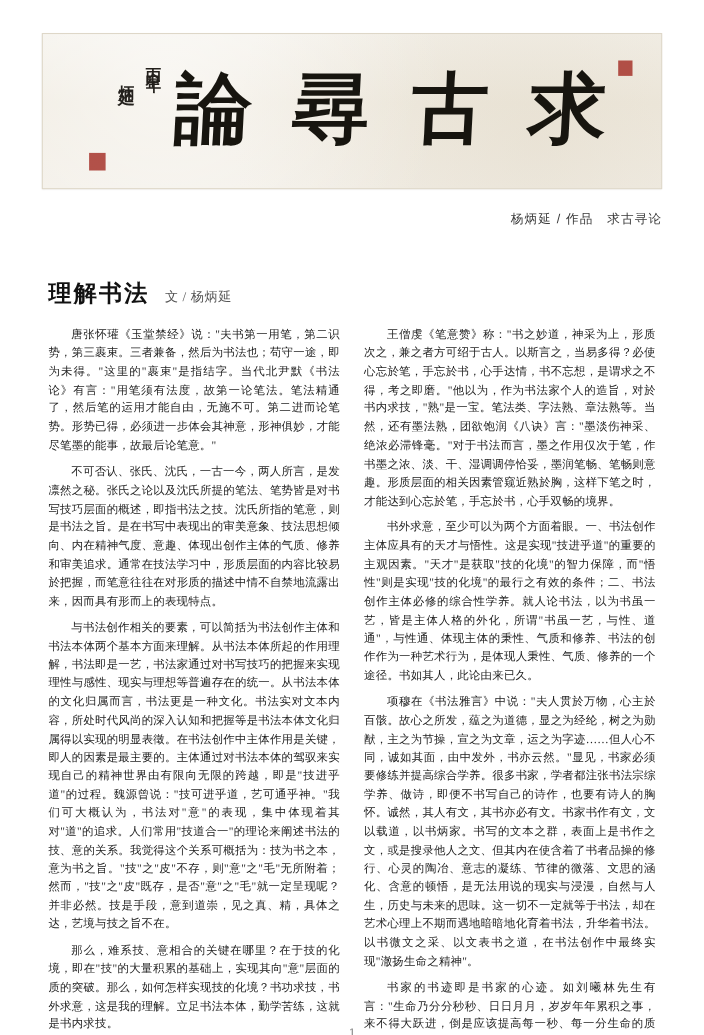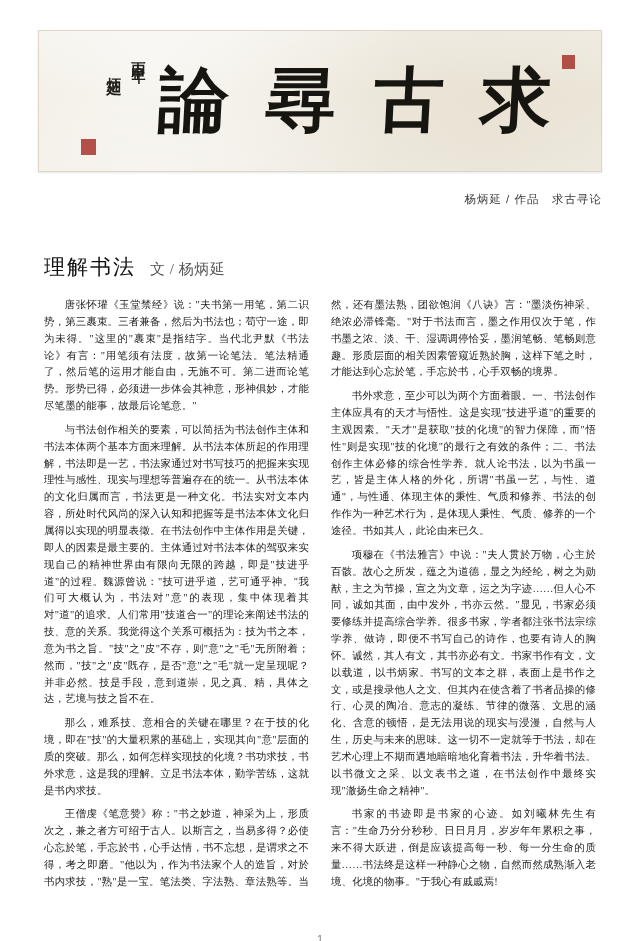--- a/index.html
+++ b/index.html
@@ -118,26 +118,26 @@
     margin: 46px 44px 0 44px;
   }
   .art-head {
     display: flex;
     align-items: baseline;
     gap: 14px;
     margin-bottom: 16px;
   }
   .art-title {
     font-size: 21px;
-    font-weight: normal;
+    font-weight: bold;
     letter-spacing: 2px;
     color: #111;
   }
   .art-byline {
-    font-size: 15px;
+    font-size: 12px;
     color: #555;
     letter-spacing: 0.5px;
   }
 
   .columns {
     column-count: 2;
     column-gap: 22px;
     text-align: justify;
   }
   .columns p {
@@ -184,20 +184,21 @@
     <div class="banner-caption">杨炳延 / 作品　求古寻论</div>
   </div>
 
   <div class="article">
     <div class="art-head">
       <div class="art-title">理解书法</div>
       <div class="art-byline">文 / 杨炳延</div>
     </div>
     <div class="columns">
       <p>唐张怀瓘《玉堂禁经》说："夫书第一用笔，第二识势，第三裹束。三者兼备，然后为书法也；苟守一途，即为未得。"这里的"裹束"是指结字。当代北尹默《书法论》有言："用笔须有法度，故第一论笔法。笔法精通了，然后笔的运用才能自由，无施不可。第二进而论笔势。形势已得，必须进一步体会其神意，形神俱妙，才能尽笔墨的能事，故最后论笔意。"</p>
+      <p>不可否认、张氏、沈氏，一古一今，两人所言，是发凛然之秘。张氏之论以及沈氏所提的笔法、笔势皆是对书写技巧层面的概述，即指书法之技。沈氏所指的笔意，则是书法之旨。是在书写中表现出的审美意象、技法思想倾向、内在精神气度、意趣、体现出创作主体的气质、修养和审美追求。通常在技法学习中，形质层面的内容比较易於把握，而笔意往往在对形质的描述中情不自禁地流露出来，因而具有形而上的表现特点。</p>
       <p>与书法创作相关的要素，可以简括为书法创作主体和书法本体两个基本方面来理解。从书法本体所起的作用理解，书法即是一艺，书法家通过对书写技巧的把握来实现理性与感性、现实与理想等普遍存在的统一。从书法本体的文化归属而言，书法更是一种文化。书法实对文本内容，所处时代风尚的深入认知和把握等是书法本体文化归属得以实现的明显表徵。在书法创作中主体作用是关键，即人的因素是最主要的。主体通过对书法本体的驾驭来实现自己的精神世界由有限向无限的跨越，即是"技进乎道"的过程。魏源曾说："技可进乎道，艺可通乎神。"我们可大概认为，书法对"意"的表现，集中体现着其对"道"的追求。人们常用"技道合一"的理论来阐述书法的技、意的关系。我觉得这个关系可概括为：技为书之本，意为书之旨。"技"之"皮"不存，则"意"之"毛"无所附着；然而，"技"之"皮"既存，是否"意"之"毛"就一定呈现呢？并非必然。技是手段，意到道崇，见之真、精，具体之达，艺境与技之旨不在。</p>
       <p>那么，难系技、意相合的关键在哪里？在于技的化境，即在"技"的大量积累的基础上，实现其向"意"层面的质的突破。那么，如何怎样实现技的化境？书功求技，书外求意，这是我的理解。立足书法本体，勤学苦练，这就是书内求技。</p>
       <p>王僧虔《笔意赞》称："书之妙道，神采为上，形质次之，兼之者方可绍于古人。以斯言之，当易多得？必使心忘於笔，手忘於书，心手达情，书不忘想，是谓求之不得，考之即磨。"他以为，作为书法家个人的造旨，对於书内求技，"熟"是一宝。笔法类、字法熟、章法熟等。当然，还有墨法熟，团欲饱润《八诀》言："墨淡伤神采、绝浓必滞锋毫。"对于书法而言，墨之作用仅次于笔，作书墨之浓、淡、干、湿调调停恰妥，墨润笔畅、笔畅则意趣。形质层面的相关因素管窥近熟於胸，这样下笔之时，才能达到心忘於笔，手忘於书，心手双畅的境界。</p>
       <p>书外求意，至少可以为两个方面着眼。一、书法创作主体应具有的天才与悟性。这是实现"技进乎道"的重要的主观因素。"天才"是获取"技的化境"的智力保障，而"悟性"则是实现"技的化境"的最行之有效的条件；二、书法创作主体必修的综合性学养。就人论书法，以为书虽一艺，皆是主体人格的外化，所谓"书虽一艺，与性、道通"，与性通、体现主体的秉性、气质和修养、书法的创作作为一种艺术行为，是体现人秉性、气质、修养的一个途径。书如其人，此论由来已久。</p>
       <p>项穆在《书法雅言》中说："夫人贯於万物，心主於百骸。故心之所发，蕴之为道德，显之为经纶，树之为勋猷，主之为节操，宣之为文章，运之为字迹……但人心不同，诚如其面，由中发外，书亦云然。"显见，书家必须要修练并提高综合学养。很多书家，学者都注张书法宗综学养、做诗，即便不书写自己的诗作，也要有诗人的胸怀。诚然，其人有文，其书亦必有文。书家书作有文，文以载道，以书炳家。书写的文本之群，表面上是书作之文，或是搜录他人之文、但其内在使含着了书者品操的修行、心灵的陶冶、意志的凝练、节律的微落、文思的涵化、含意的顿悟，是无法用说的现实与浸漫，自然与人生，历史与未来的思味。这一切不一定就等于书法，却在艺术心理上不期而遇地暗暗地化育着书法，升华着书法。以书微文之采、以文表书之道，在书法创作中最终实现"澈扬生命之精神"。</p>
       <p>书家的书迹即是书家的心迹。如刘曦林先生有言："生命乃分分秒秒、日日月月，岁岁年年累积之事，来不得大跃进，倒是应该提高每一秒、每一分生命的质量……书法终是这样一种静心之物，自然而然成熟渐入老境、化境的物事。"于我心有戚戚焉!</p>
     </div>
   </div>
 
   <div class="page-number">1</div>

